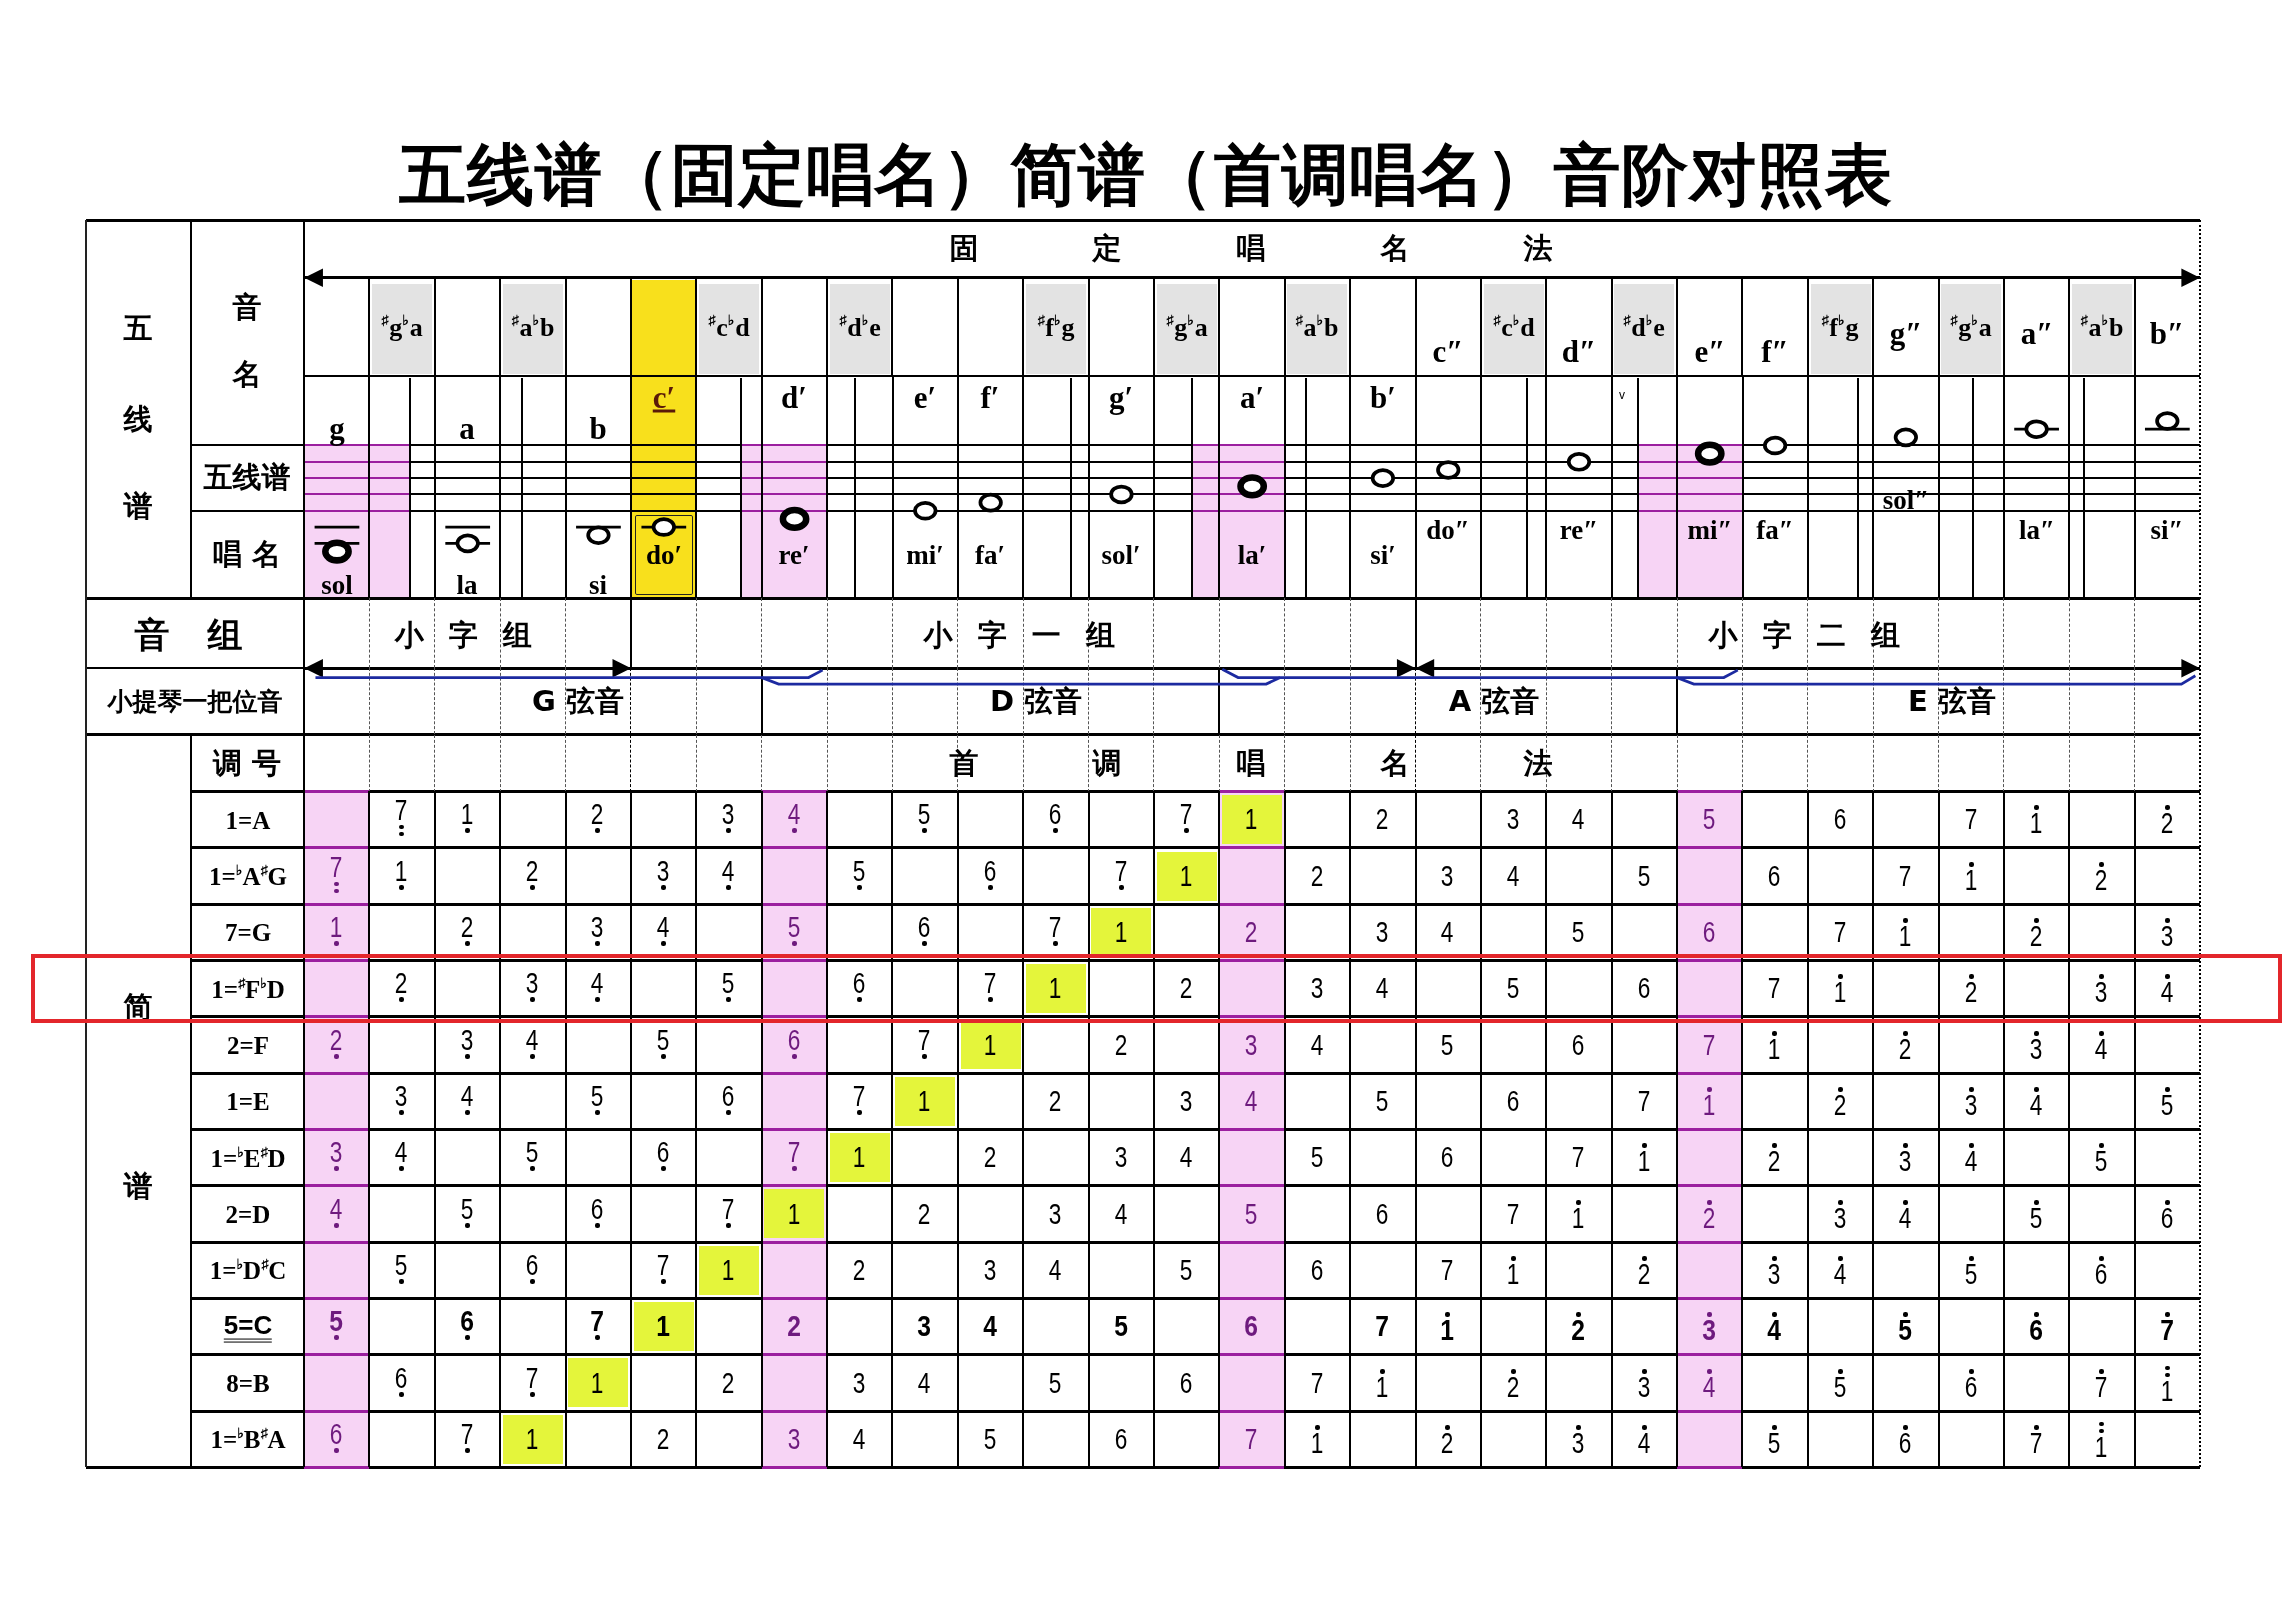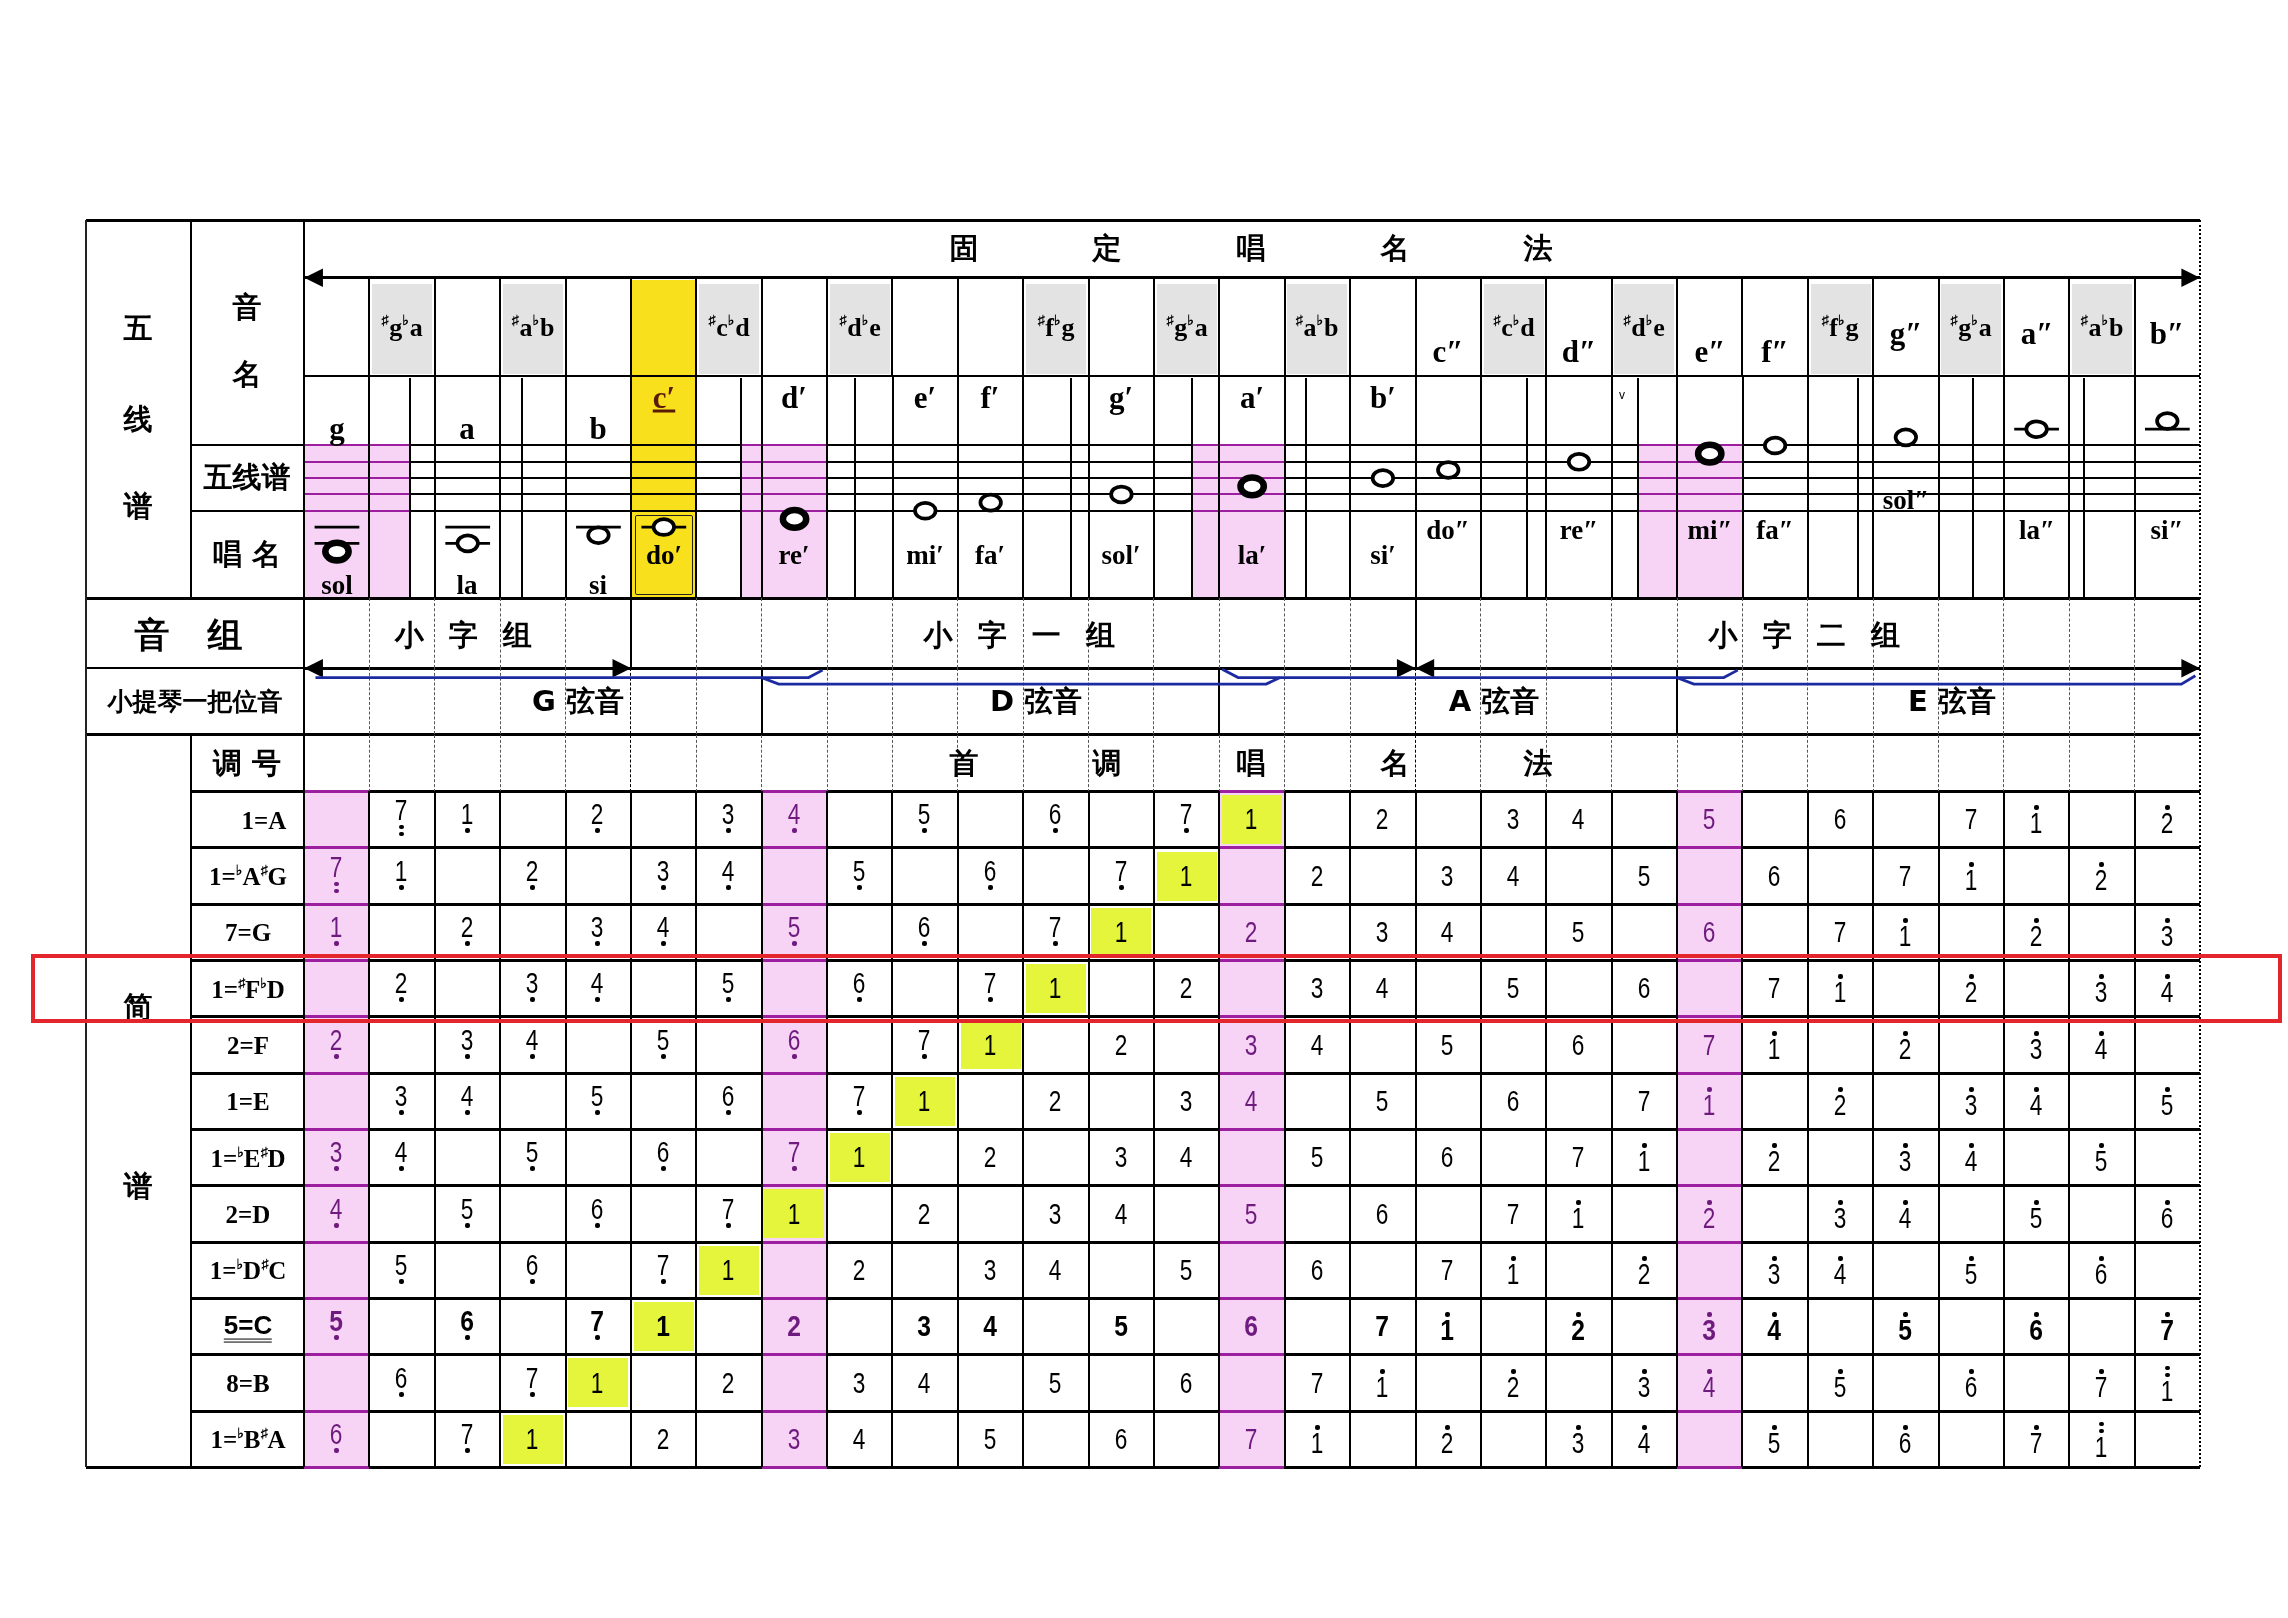--- a/index.html
+++ b/index.html
@@ -28,20 +28,21 @@
   .digit { font-family: "Liberation Sans", sans-serif; font-size: 29px; line-height: 23px; transform: scaleX(0.78); display: block; }
   .digit.bold { font-weight: bold; transform: scaleX(0.85); }
   .dots { display: flex; flex-direction: column; align-items: center; gap: 2.8px; padding: 2.8px 0; }
   .dot { width: 4.2px; height: 4.2px; border-radius: 50%; background: currentColor; }
   #overlay { position: absolute; left: 0; top: 0; pointer-events: none; }
 </style>
 </head>
 <body>
 
 <div id="stage">
+  <div class="abs txt title" style="left:1146px;top:175px;">五线谱（固定唱名）简谱（首调唱名）音阶对照表</div>
   <div id="table" class="abs" style="left:0;top:0;width:2289px;height:1618px;">
       <div class="abs" style="left: 372px; top: 284px; width: 60px; height: 90px; background: rgb(227, 227, 227);"></div>
       <div class="abs" style="left: 503px; top: 284px; width: 60px; height: 90px; background: rgb(227, 227, 227);"></div>
       <div class="abs" style="left: 699px; top: 284px; width: 60px; height: 90px; background: rgb(227, 227, 227);"></div>
       <div class="abs" style="left: 830px; top: 284px; width: 60px; height: 90px; background: rgb(227, 227, 227);"></div>
       <div class="abs" style="left: 1026px; top: 284px; width: 60px; height: 90px; background: rgb(227, 227, 227);"></div>
       <div class="abs" style="left: 1157px; top: 284px; width: 60px; height: 90px; background: rgb(227, 227, 227);"></div>
       <div class="abs" style="left: 1287px; top: 284px; width: 60px; height: 90px; background: rgb(227, 227, 227);"></div>
       <div class="abs" style="left: 1484px; top: 284px; width: 60px; height: 90px; background: rgb(227, 227, 227);"></div>
       <div class="abs" style="left: 1614px; top: 284px; width: 60px; height: 90px; background: rgb(227, 227, 227);"></div>
@@ -421,21 +422,21 @@
       <div class="abs txt cjk" style="left: 1494px; top: 701px;">A 弦音</div>
       <div class="abs txt cjk" style="left: 1952px; top: 701px;">E 弦音</div>
       <div class="abs txt cjk" style="left: 138px; top: 1007px;">简</div>
       <div class="abs txt cjk" style="left: 138px; top: 1186px;">谱</div>
       <div class="abs txt cjk" style="left: 247px; top: 763px;">调 号</div>
       <div class="abs txt cjk" style="left: 964px; top: 763px;">首</div>
       <div class="abs txt cjk" style="left: 1107px; top: 763px;">调</div>
       <div class="abs txt cjk" style="left: 1251px; top: 763px;">唱</div>
       <div class="abs txt cjk" style="left: 1395px; top: 763px;">名</div>
       <div class="abs txt cjk" style="left: 1538px; top: 763px;">法</div>
-      <div class="abs txt keylabel" style="left: 264px; top: 820px;"><span>1=A</span></div>
+      <div class="abs txt keylabel" style="left: 248px; top: 820px;"><span>1=A</span></div>
       <div class="abs cell" style="left: 369px; top: 791px; width: 65px; height: 56px; color: rgb(0, 0, 0);">
         <span class="digit">7</span>
         <div class="dots">
           <span class="dot"></span>
           <span class="dot"></span>
         </div>
       </div>
       <div class="abs cell" style="left: 435px; top: 791px; width: 65px; height: 56px; color: rgb(0, 0, 0);">
         <span class="digit">1</span>
         <div class="dots">

